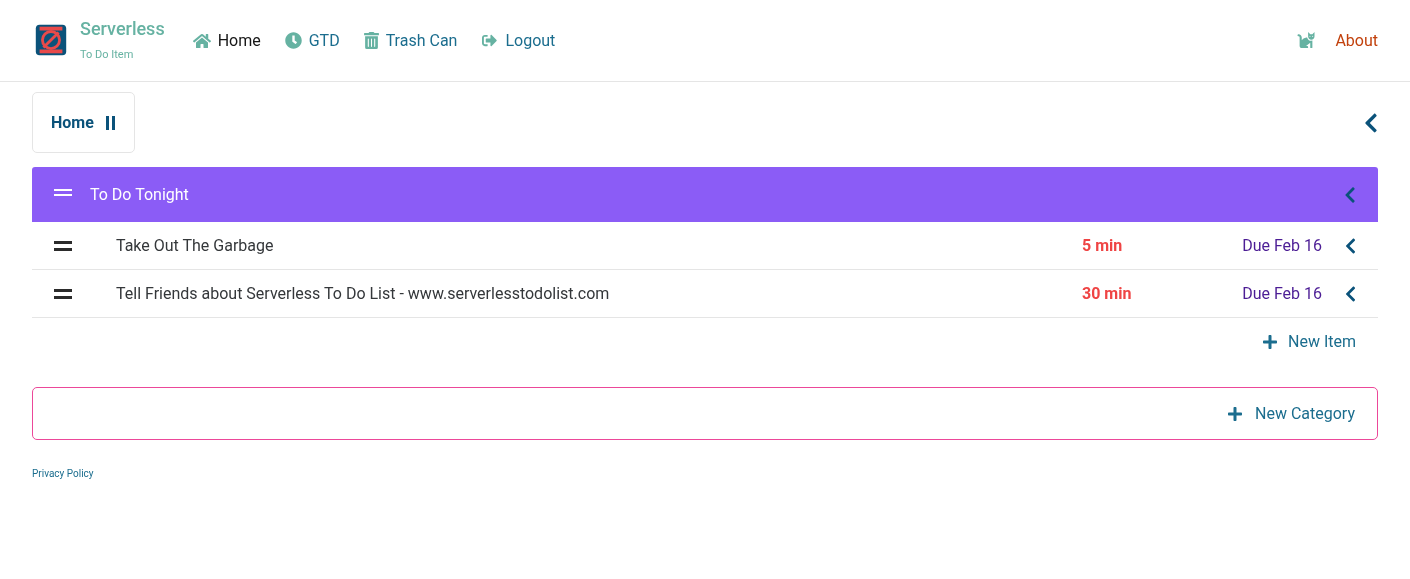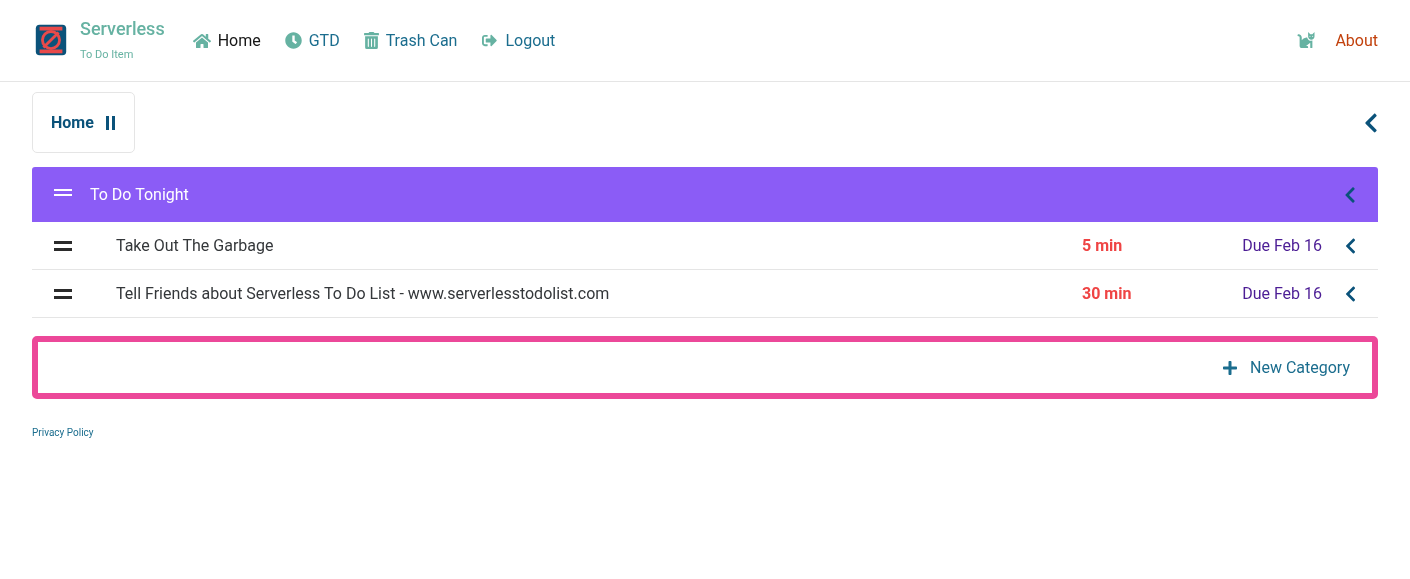--- a/index.html
+++ b/index.html
@@ -167,21 +167,21 @@
       display:flex;
       justify-content:flex-end;
       padding: 14px 22px 18px 22px;
       gap:10px;
       align-items:center;
       color: #1b6d8e;
       cursor:pointer;
     }
     .new-item-row .plus { display:inline-flex; }
     .new-cat-box {
-      border: 6px solid #ec4899;
+      border: 1px solid #ec4899;
       border-radius: 5px;
       padding: 16px 22px;
       display:flex;
       justify-content:flex-end;
       align-items:center;
       gap:12px;
       color:#1b6d8e;
       cursor:pointer;
       margin-bottom: 28px;
       margin-top: 18px;
@@ -322,20 +322,28 @@
     <span class="task-title">Tell Friends about Serverless To Do List - www.serverlesstodolist.com</span>
     <span class="task-est">30 min</span>
     <span class="task-due">Due Feb 16</span>
     <span class="task-chevron">
       <svg width="11" height="18" viewBox="0 0 320 512">
           <path fill="currentColor" d="M34.52 239.03L228.87 44.69c9.37-9.37 24.57-9.37 33.94 0l22.67 22.67c9.36 9.36 9.37 24.52.04 33.9L131.49 256l154.02 154.75c9.34 9.38 9.32 24.54-.04 33.9l-22.67 22.67c-9.37 9.37-24.57 9.37-33.94 0L34.52 272.97c-9.37-9.37-9.37-24.57 0-33.94z"></path>
         </svg>
     </span>
   </div>
 
+  <div class="new-item-row">
+    <span class="plus">
+      <svg width="16" height="16" viewBox="0 0 448 512">
+          <path fill="currentColor" d="M416 208H272V64c0-17.67-14.33-32-32-32h-32c-17.67 0-32 14.33-32 32v144H32c-17.67 0-32 14.33-32 32v32c0 17.67 14.33 32 32 32h144v144c0 17.67 14.33 32 32 32h32c17.67 0 32-14.33 32-32V304h144c17.67 0 32-14.33 32-32v-32c0-17.67-14.33-32-32-32z"></path>
+        </svg>
+    </span>
+    <span>New Item</span>
+  </div>
 
   <div class="new-cat-box">
     <span class="plus">
       <svg width="16" height="16" viewBox="0 0 448 512">
           <path fill="currentColor" d="M416 208H272V64c0-17.67-14.33-32-32-32h-32c-17.67 0-32 14.33-32 32v144H32c-17.67 0-32 14.33-32 32v32c0 17.67 14.33 32 32 32h144v144c0 17.67 14.33 32 32 32h32c17.67 0 32-14.33 32-32V304h144c17.67 0 32-14.33 32-32v-32c0-17.67-14.33-32-32-32z"></path>
         </svg>
     </span>
     <span>New Category</span>
   </div>
 

